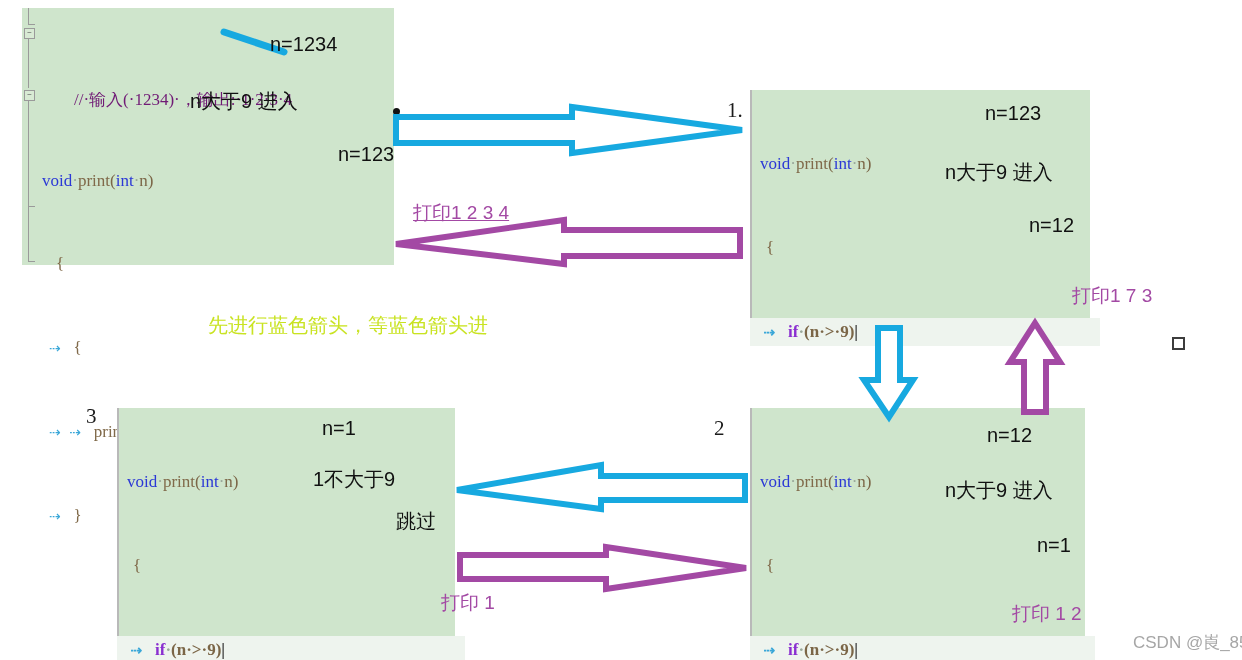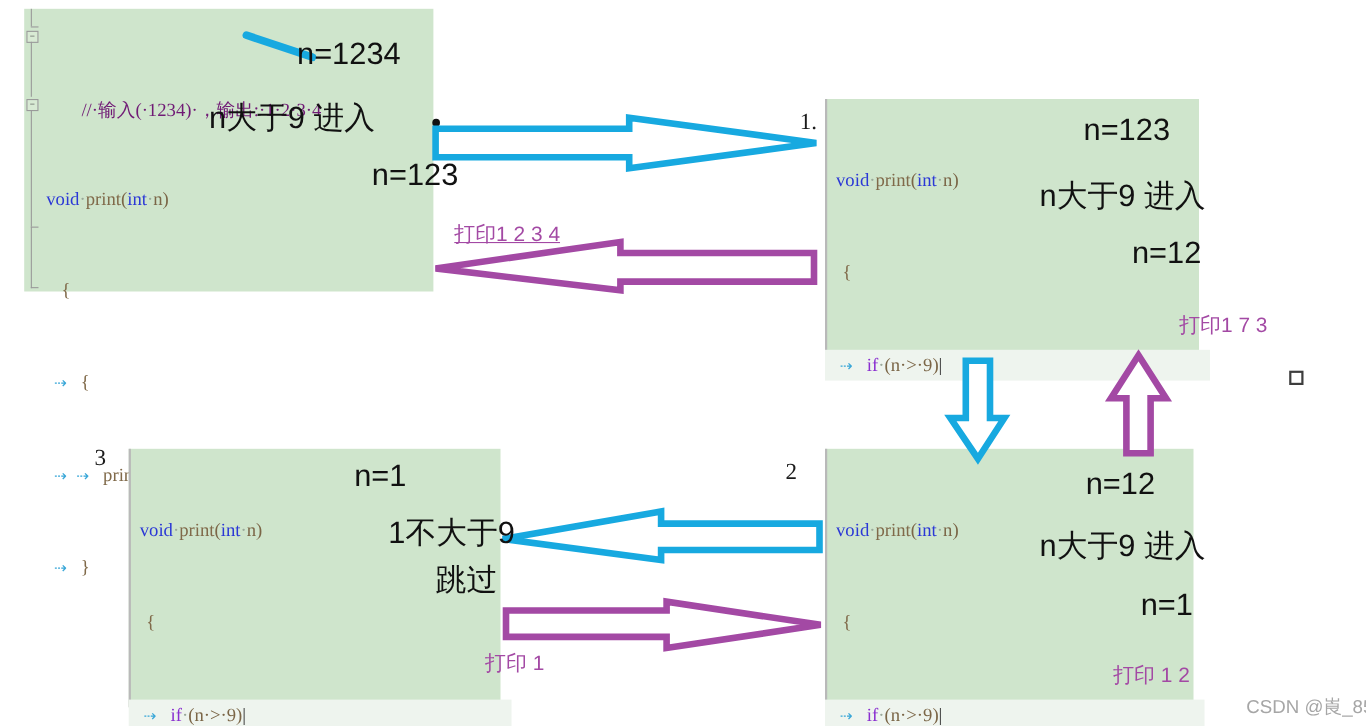--- a/index.html
+++ b/index.html
@@ -17,21 +17,21 @@
     position:absolute;
     background:#cfe5cc;
     font-family:"Liberation Serif", serif;
     font-size:17px;
     line-height:28px;
     color:#806a4a;
     white-space:pre;
     box-sizing:border-box;
   }
   .code .ln{height:28px;display:block;position:relative;padding-left:0;}
-  .code .ln.hl{background:#eef4ee;box-shadow:0 0 0 0 #fff;}
+  .code .ln.hl{background:#eef4ee;box-shadow:0 0 0 0 #fff;font-weight:bold;}
   .kw{color:#2b38d6;}
   .ty{color:#2b38d6;}
   .if{color:#8a2fd0;}
   .dot{color:#9aa89a;}
   .str{color:#b03030;}
   .id{color:#7b6647;}
   .tab{color:#3aa7d8;font-size:14px;}
 
   
   .outline{
@@ -47,21 +47,21 @@
   
   .edgebar{position:absolute;left:0;top:0;bottom:0;width:2px;background:#b9b9b9;}
 
   
   .anno{
     position:absolute;
     font-family:"Liberation Sans", sans-serif;
     color:#111;
     white-space:nowrap;
   }
-  .anno.big{font-size:28px;}
+  .anno.big{font-size:20px;}
   .anno.mid{font-size:19px;}
   .purple{color:#a349a4;}
 
   .note{
     position:absolute;
     font-family:"Liberation Sans", sans-serif;
     font-size:20px;
     color:#c9e322;
     white-space:nowrap;
     line-height:40px;
@@ -207,27 +207,28 @@
 
   <div class="anno big" style="left:985px;top:102px;">n=123</div>
 
   <div class="anno big" style="left:945px;top:159px;">n大于9 进入</div>
 
   <div class="anno big" style="left:1029px;top:214px;">n=12</div>
 
   <div class="anno mid purple" style="left:1072px;top:283px;">打印1 7 3</div>
 
   <div class="note" style="left:208px;top:305px;">
+    <div>先进行蓝色箭头，等蓝色箭头进</div>
   </div>
 
   <div class="stepnum" style="left:86px;top:404px;">3</div>
 
   <div class="anno big" style="left:322px;top:417px;">n=1</div>
 
-  <div class="anno big" style="left:313px;top:466px;margin-left:40px;">1不大于9</div>
+  <div class="anno big" style="left:313px;top:466px;">1不大于9</div>
 
   <div class="anno big" style="left:396px;top:508px;">跳过</div>
 
   <div class="anno mid purple" style="left:441px;top:590px;">打印 1</div>
 
   <div class="stepnum" style="left:714px;top:416px;">2</div>
 
   <div class="anno big" style="left:987px;top:424px;">n=12</div>
 
   <div class="anno big" style="left:945px;top:477px;">n大于9 进入</div>

